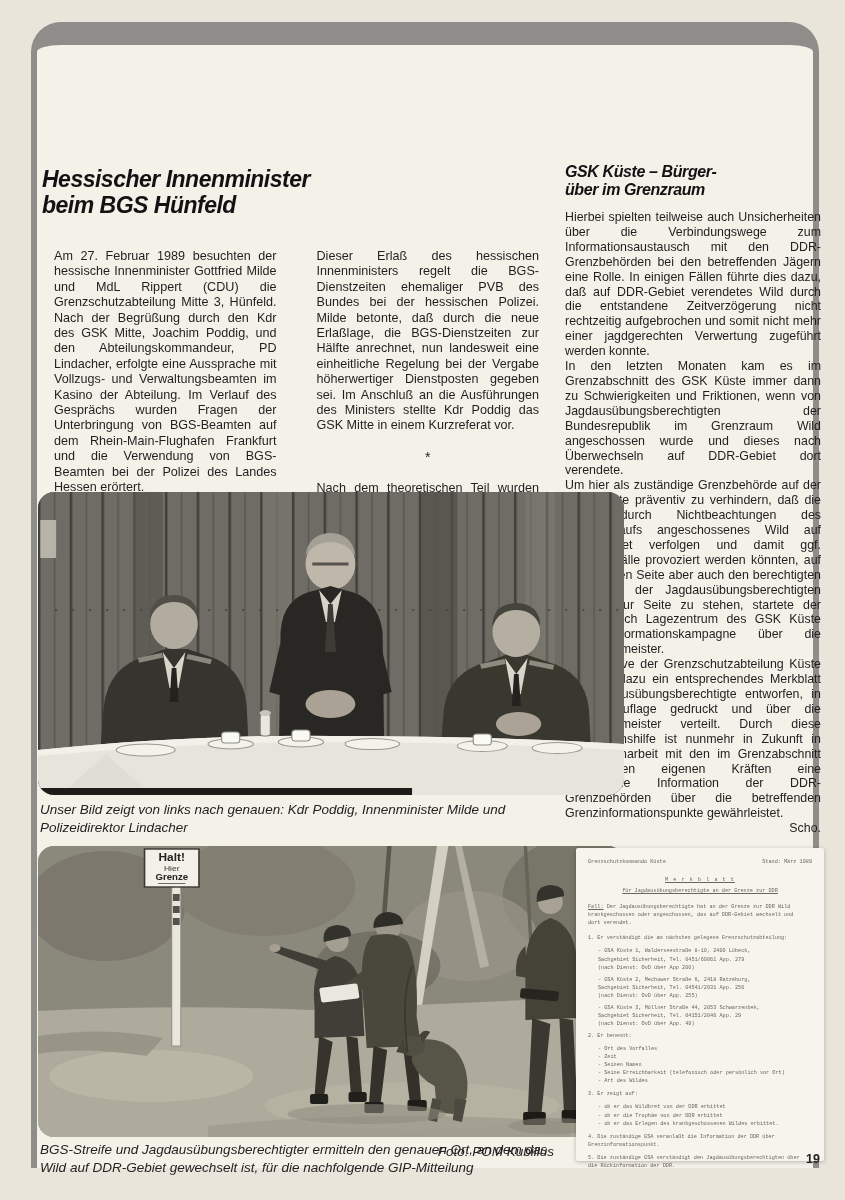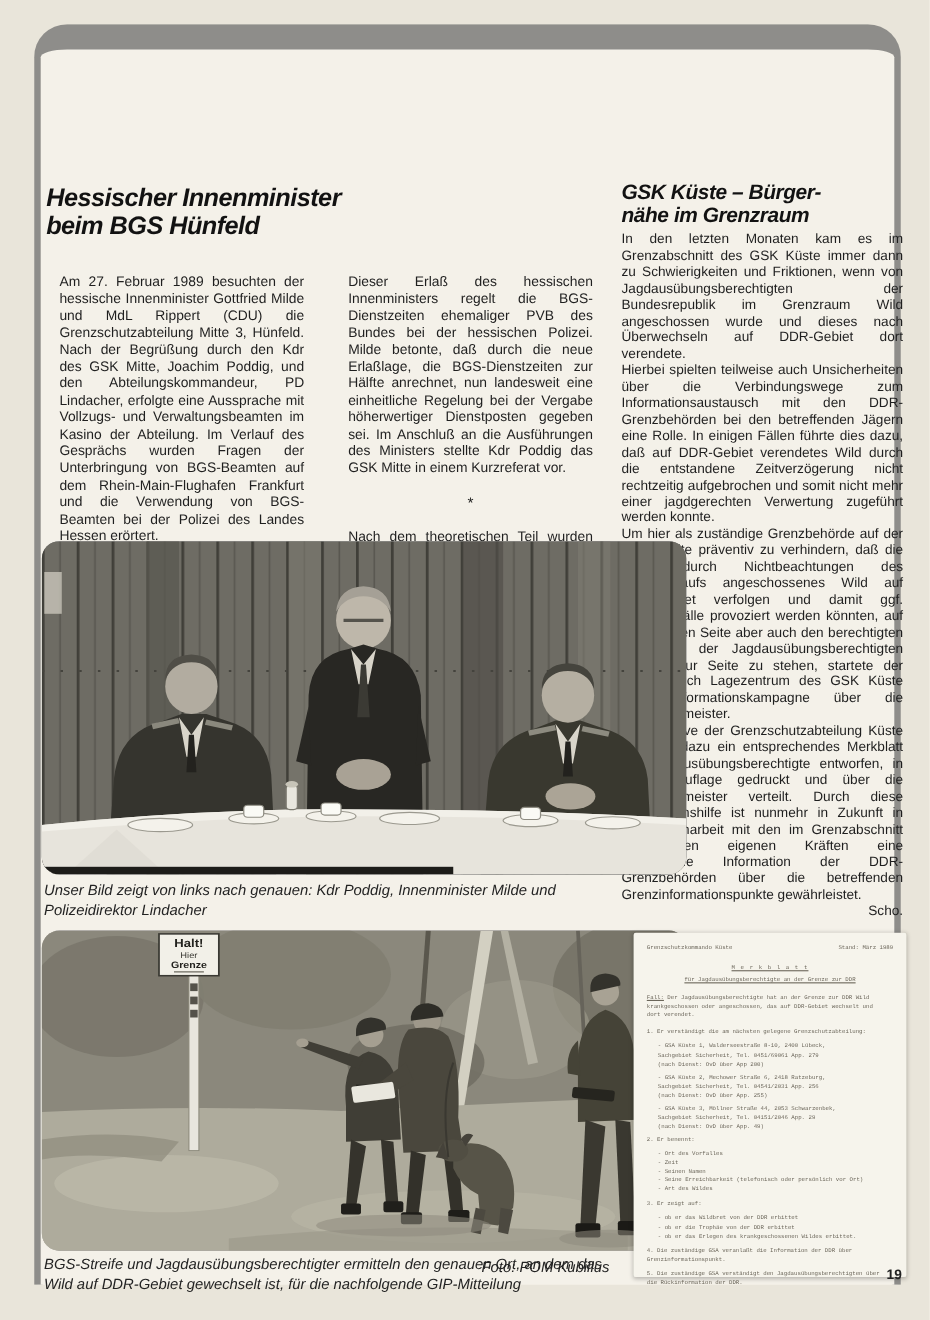--- a/index.html
+++ b/index.html
@@ -26,21 +26,21 @@
   .text-cols{
     position:absolute;left:38px;top:233px;width:517px;
     display:flex;gap:8px;
   }
   .tcol{flex:1;font-size:12.6px;line-height:15.4px;text-align:justify;}
   .tcol p{margin:16px;}
   .sep-star{text-align:center;font-size:14px;margin:4px 0 2px 0;}
   .credit-line{text-align:right;margin-top:2px;}
   .headline-right{
     position:absolute;left:565px;top:150px;width:258px;
-    font-size:19px;font-weight:bold;font-style:italic;
+    font-size:16px;font-weight:bold;font-style:italic;
     letter-spacing:-0.4px;line-height:1.1;color:#121212;
   }
   .right-col{
     position:absolute;left:565px;top:210px;width:256px;
     font-size:12.4px;line-height:14.9px;text-align:justify;
   }
   .right-col p{margin:0;}
   .signature{text-align:right;margin-top:-14.9px;}
   .photo{
     position:absolute;left:38px;width:586px;
@@ -78,38 +78,38 @@
     font-size:12.5px;font-weight:bold;color:#222;
   }
 </style>
 </head>
 <body>
 
 <div class="page-frame"></div>
 
 <h1 class="headline-left"><span>Hessischer Innenminister</span><br><span>beim BGS Hünfeld</span></h1>
 
-<h2 class="headline-right"><span>GSK Küste – Bürger-</span><br><span>nähe im Grenzraum</span></h2>
+<h2 class="headline-right"><span>GSK Küste – Bürger-</span><br><span>über im Grenzraum</span></h2>
 
 <div class="text-cols">
   <div class="tcol">
     <p>Am 27. Februar 1989 besuchten der hessische Innenminister Gottfried Milde und MdL Rippert (CDU) die Grenzschutzabteilung Mitte 3, Hünfeld. Nach der Begrüßung durch den Kdr des GSK Mitte, Joachim Poddig, und den Abteilungskommandeur, PD Lindacher, erfolgte eine Aussprache mit Vollzugs- und Verwaltungsbeamten im Kasino der Abteilung. Im Verlauf des Gesprächs wurden Fragen der Unterbringung von BGS-Beamten auf dem Rhein-Main-Flughafen Frankfurt und die Verwendung von BGS-Beamten bei der Polizei des Landes Hessen erörtert.</p>
     <p>Der Minister ging während seiner Ausführungen auch auf den sog. „BGS-Erlaß“ ein.</p>
   </div>
   <div class="tcol">
     <p>Dieser Erlaß des hessischen Innenministers regelt die BGS-Dienstzeiten ehemaliger PVB des Bundes bei der hessischen Polizei. Milde betonte, daß durch die neue Erlaßlage, die BGS-Dienstzeiten zur Hälfte anrechnet, nun landesweit eine einheitliche Regelung bei der Vergabe höherwertiger Dienstposten gegeben sei. Im Anschluß an die Ausführungen des Ministers stellte Kdr Poddig das GSK Mitte in einem Kurzreferat vor.</p>
     <div class="sep-star">*</div>
     <p>Nach dem theoretischen Teil wurden dem Minister Führungs- und Einsatzmittel einer GSA (E) vorgeführt</p>
     <p class="credit-line">Text und Foto: Holler</p>
   </div>
 </div>
 
 <div class="right-col">
+  <p>Hierbei spielten teilweise auch Unsicherheiten über die Verbindungswege zum Informationsaustausch mit den DDR-Grenzbehörden bei den betreffenden Jägern eine Rolle. In einigen Fällen führte dies dazu, daß auf DDR-Gebiet verendetes Wild durch die entstandene Zeitverzögerung nicht rechtzeitig aufgebrochen und somit nicht mehr einer jagdgerechten Verwertung zugeführt werden konnte.</p>
   <p>In den letzten Monaten kam es im Grenzabschnitt des GSK Küste immer dann zu Schwierigkeiten und Friktionen, wenn von Jagdausübungsberechtigten der Bundesrepublik im Grenzraum Wild angeschossen wurde und dieses nach Überwechseln auf DDR-Gebiet dort verendete.</p>
-  <p>Hierbei spielten teilweise auch Unsicherheiten über die Verbindungswege zum Informationsaustausch mit den DDR-Grenzbehörden bei den betreffenden Jägern eine Rolle. In einigen Fällen führte dies dazu, daß auf DDR-Gebiet verendetes Wild durch die entstandene Zeitverzögerung nicht rechtzeitig aufgebrochen und somit nicht mehr einer jagdgerechten Verwertung zugeführt werden konnte.</p>
   <p>Um hier als zuständige Grenzbehörde auf der einen Seite präventiv zu verhindern, daß die Jäger durch Nichtbeachtungen des Grenzverlaufs angeschossenes Wild auf DDR-Gebiet verfolgen und damit ggf. Zwischenfälle provoziert werden könnten, auf der anderen Seite aber auch den berechtigten Interessen der Jagdausübungsberechtigten hilfreich zur Seite zu stehen, startete der Stabsbereich Lagezentrum des GSK Küste eine Informationskampagne über die Kreisjägermeister.</p>
   <p>Auf Initiative der Grenzschutzabteilung Küste 3 wurde dazu ein entsprechendes Merkblatt für Jagdausübungsberechtigte entworfen, in großer Auflage gedruckt und über die Kreisjägermeister verteilt. Durch diese Informationshilfe ist nunmehr in Zukunft in Zusammenarbeit mit den im Grenzabschnitt eingesetzten eigenen Kräften eine umgehende Information der DDR-Grenzbehörden über die betreffenden Grenzinformationspunkte gewährleistet.</p>
   <p class="signature">Scho.</p>
 </div>
 
 <div class="photo photo1">
   <svg viewBox="0 0 517 303" preserveAspectRatio="none">
     <defs>
       <pattern id="planks" width="28" height="303" patternUnits="userSpaceOnUse">
         <rect width="28" height="303" fill="#6e6c64"></rect>

